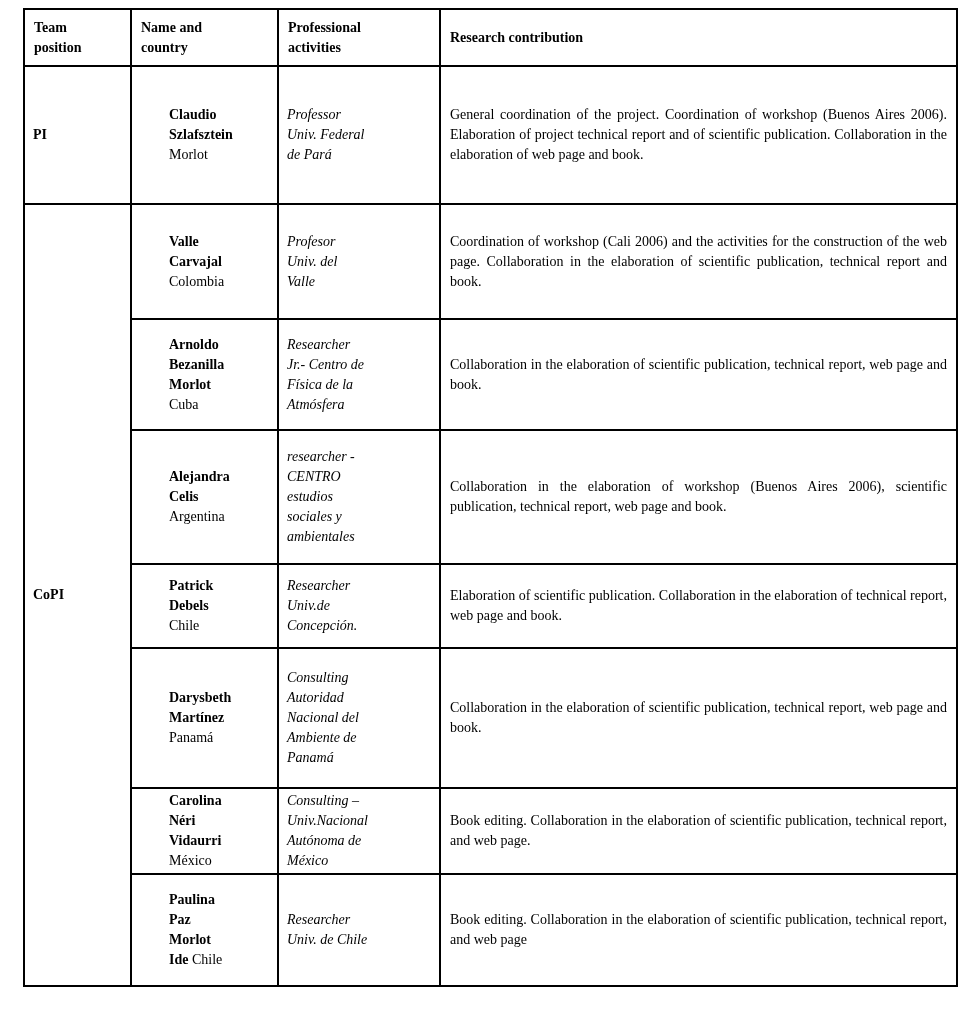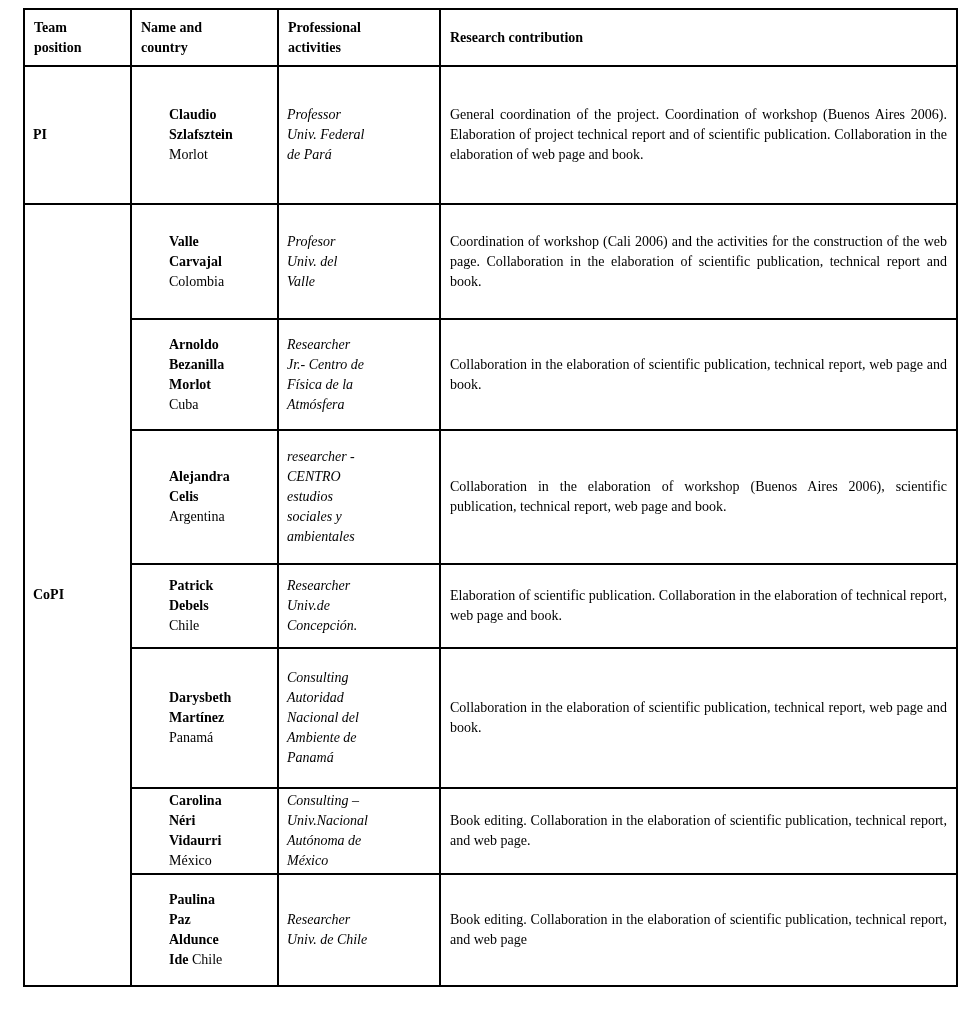--- a/index.html
+++ b/index.html
@@ -120,20 +120,20 @@
 Vidaurri</b> <span class="country">México</span></td>
         <td class="prof">Consulting –
 Univ.Nacional
 Autónoma de
 México</td>
         <td class="contrib">Book editing. Collaboration in the elaboration of scientific publication, technical report, and web page.</td>
       </tr>
       <tr>
         <td class="name"><b>Paulina
 Paz
-Aldunce
+Morlot
 Ide</b> <span class="country inline">Chile</span></td>
         <td class="prof">Researcher
 Univ. de Chile</td>
         <td class="contrib">Book editing. Collaboration in the elaboration of scientific publication, technical report, and web page</td>
       </tr>
     </tbody>
 </table>
 
 </body></html>

